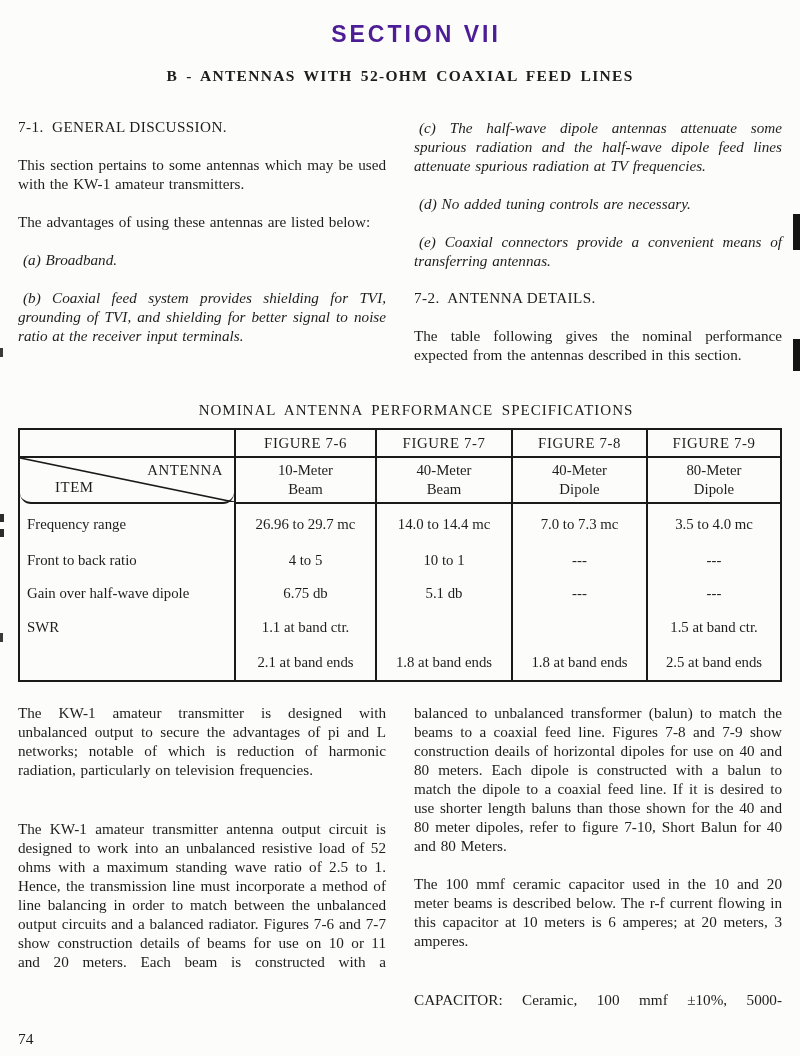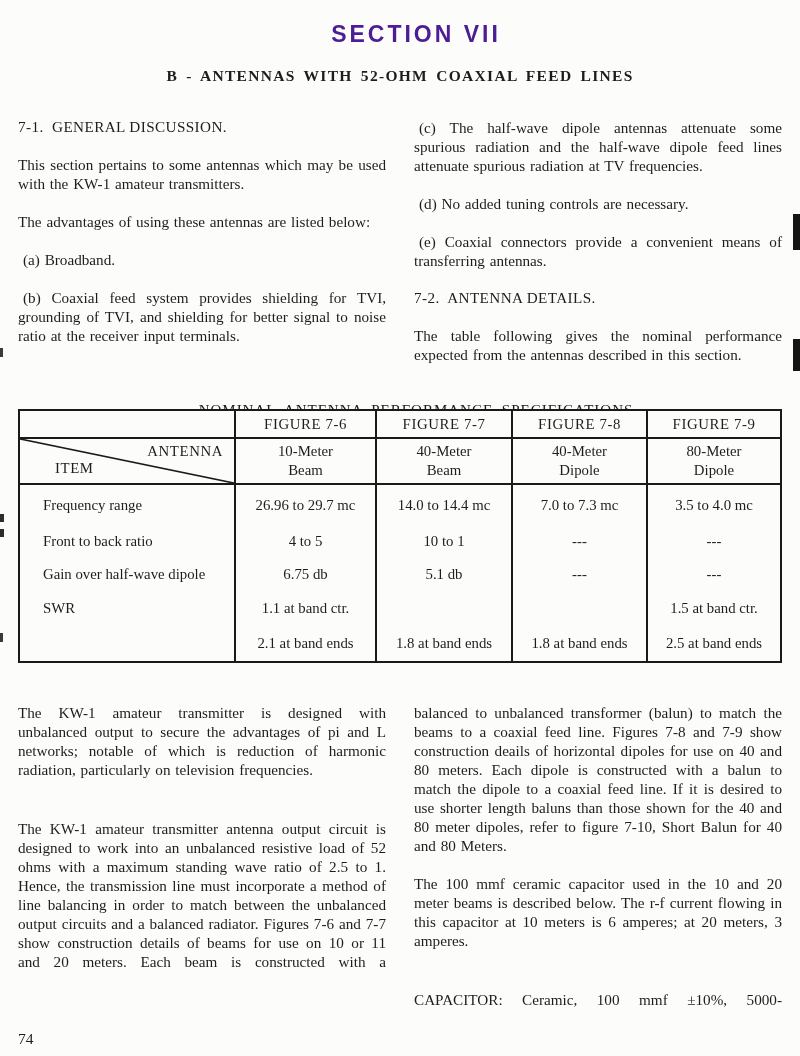--- a/index.html
+++ b/index.html
@@ -37,49 +37,49 @@
   .col { min-width: 0; }
   .h {
     font-size: 15.2px; letter-spacing: 0.4px;
     margin: 0 0 19px 0; white-space: pre-wrap;
   }
   .col p {
     margin: 0 0 19px 0;
     font-size: 15.2px; line-height: 19px;
     text-align: justify; word-spacing: 1px;
   }
-  .col p.li { text-indent: 5px; }
+  .col p.li { text-indent: 5px; font-style: italic; }
   .col p.justify-last { text-align-last: justify; margin-top: 40px; }
   .caption {
     position: absolute; top: 402px; left: 16px; width: 100%;
     text-align: center; font-size: 15px;
     letter-spacing: 1px; word-spacing: 4px;
   }
   
   .spec-table {
-    position: absolute; top: 409px; left: 18px;
+    position: absolute; top: 428px; left: 18px;
     width: 764px; box-sizing: border-box;
     border: 2px solid #1a1a18;
     display: grid;
     grid-template-columns: 214px 141px 136px 135px 134px;
     grid-template-rows: 28px 46px 40px 33px 33px 34px 36px;
     font-size: 14.8px;
     background: #fcfcfa;
   }
   .spec-table .cell {
     display: flex; align-items: center; justify-content: center;
     text-align: center; white-space: pre-line; line-height: 19px;
   }
   .spec-table .lb { border-left: 2px solid #1a1a18; }
   .spec-table .hb { border-bottom: 2px solid #1a1a18; }
   .spec-table .lbl {
-    justify-content: flex-start; text-align: right; padding-left: 23px;
+    justify-content: flex-start; text-align: right; padding-left: 7px;
   }
   .spec-table .fig { letter-spacing: 0.6px; }
-  .corner { position: relative; }
+  .corner { position: relative; border-radius: 11px; }
   .corner .diag { position: absolute; inset: 0; width: 100%; height: 100%; }
   .corner .antenna {
     position: absolute; top: 3px; right: 11px;
     font-size: 14.8px; letter-spacing: 0.6px;
   }
   .corner .item {
     position: absolute; bottom: 5px; left: 35px;
     font-size: 14.8px; letter-spacing: 0.6px;
   }
   .pagenum {

